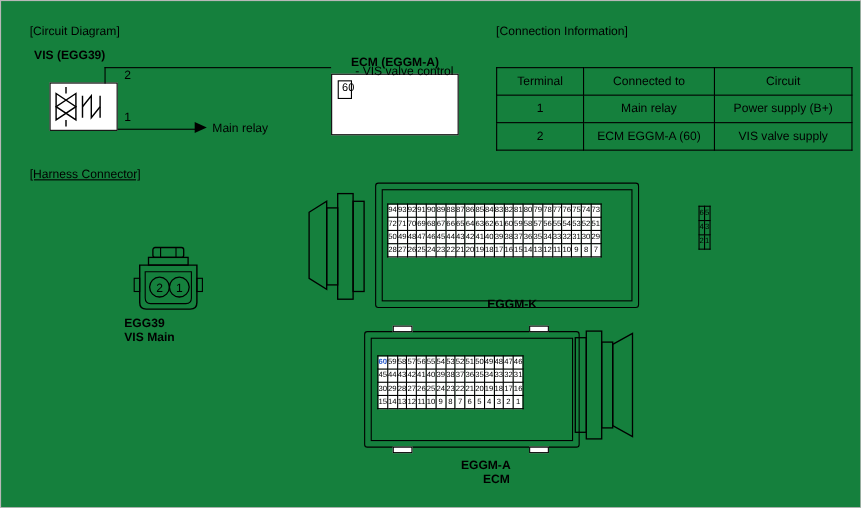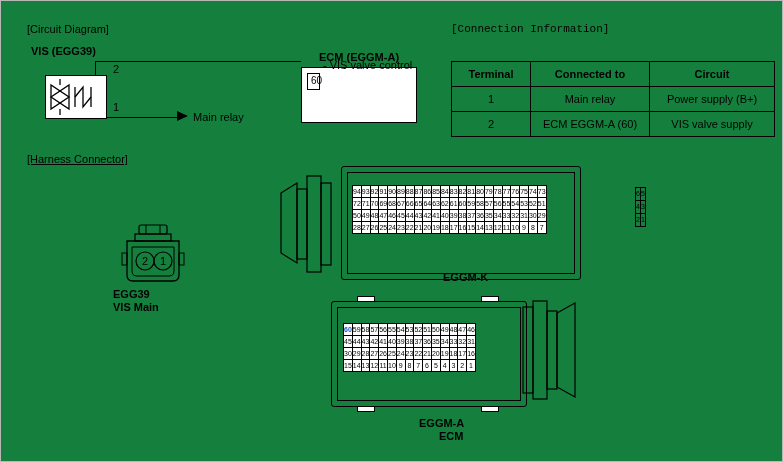--- a/index.html
+++ b/index.html
@@ -23,21 +23,21 @@
     position: absolute;
     font-size: 11px;
     color: #000;
     white-space: nowrap;
   }
   .bold { font-weight: bold; }
   .center { text-align: left; }
 
   
   #sec-circuit { left: 26px; top: 22px; }
-  #sec-conn { left: 450px; top: 22px; font-family: Liberation Mono, monospace; }
+  #sec-conn { left: 450px; top: 22px; }
   #sec-harness { left: 26px; top: 152px; text-decoration: underline; }
 
   
   #vis-title { left: 30px; top: 44px; }
   #ecm-title { left: 318px; top: 50px; }
 
   .box {
     position: absolute;
     border: 1.4px solid #000;
     box-sizing: border-box;
@@ -93,21 +93,21 @@
     border-collapse: collapse;
     font-size: 11px;
   }
   #conn-table th, #conn-table td {
     border: 1px solid #000;
     padding: 4px 6px;
     text-align: center;
     font-weight: normal;
     height: 16px;
   }
-  #conn-table th { font-weight: bold; text-align: center; }
+  #conn-table th { font-weight: normal; text-align: center; }
   #conn-table .c0 { width: 66px; }
   #conn-table .c1 { width: 106px; }
   #conn-table .c2 { width: 112px; }
 
   
   #egg39-svg { position: absolute; left: 108px; top: 222px; }
   #egg39-lbl1 { left: 112px; top: 287px; width: 80px; }
   #egg39-lbl2 { left: 112px; top: 300px; width: 80px; }
 
   

